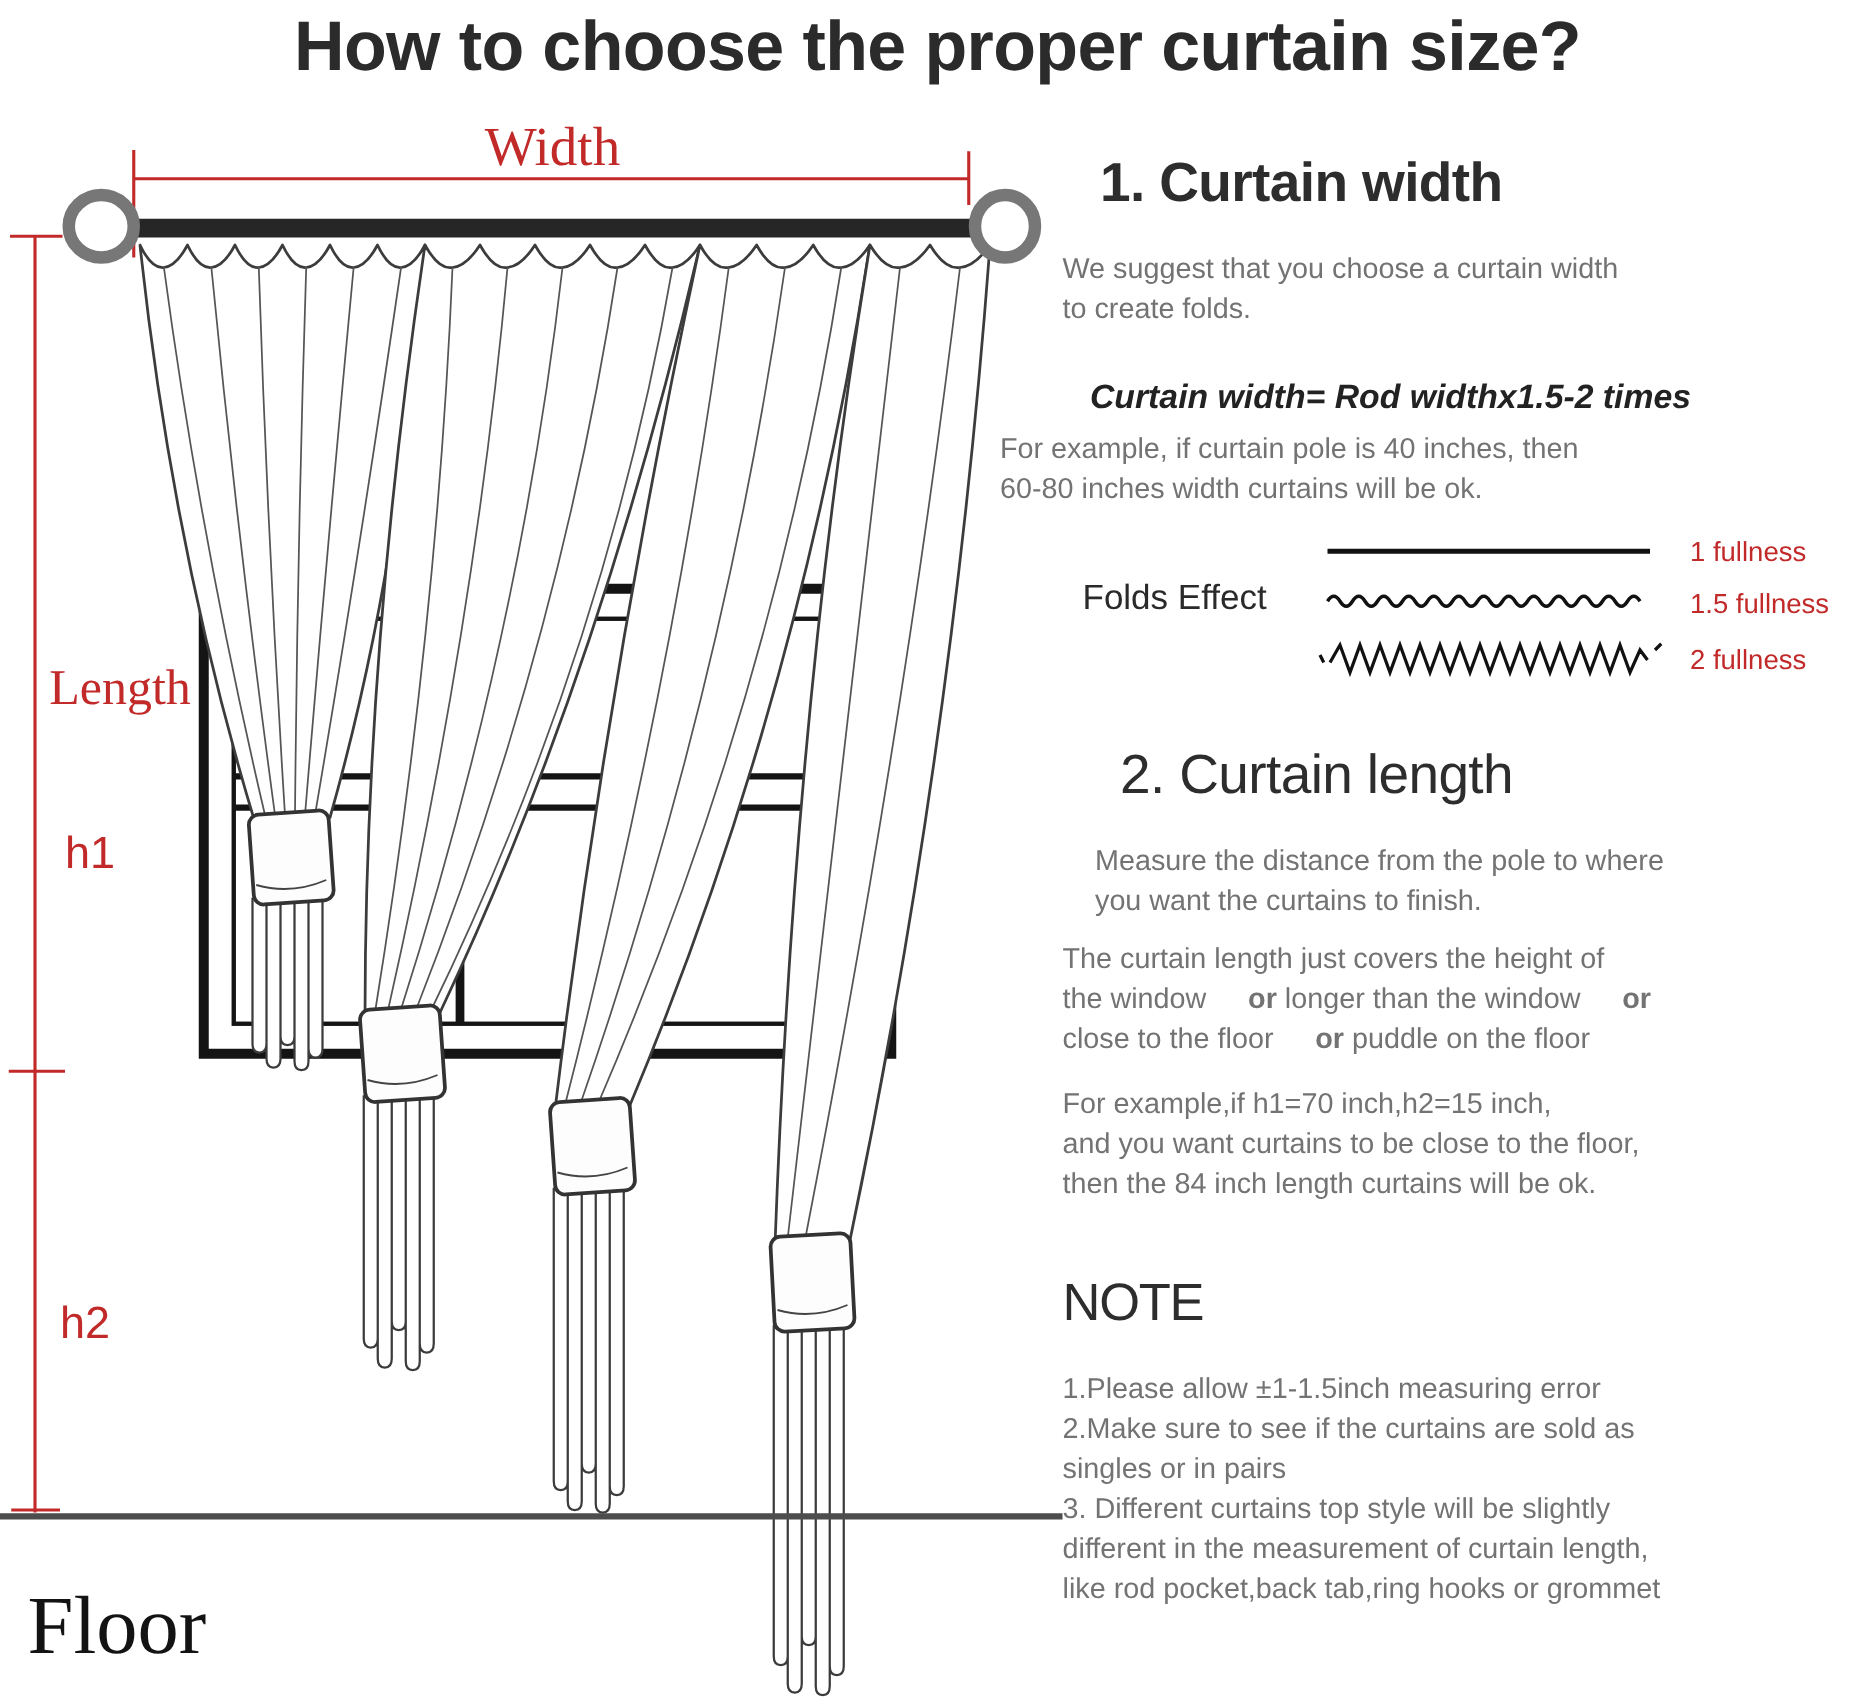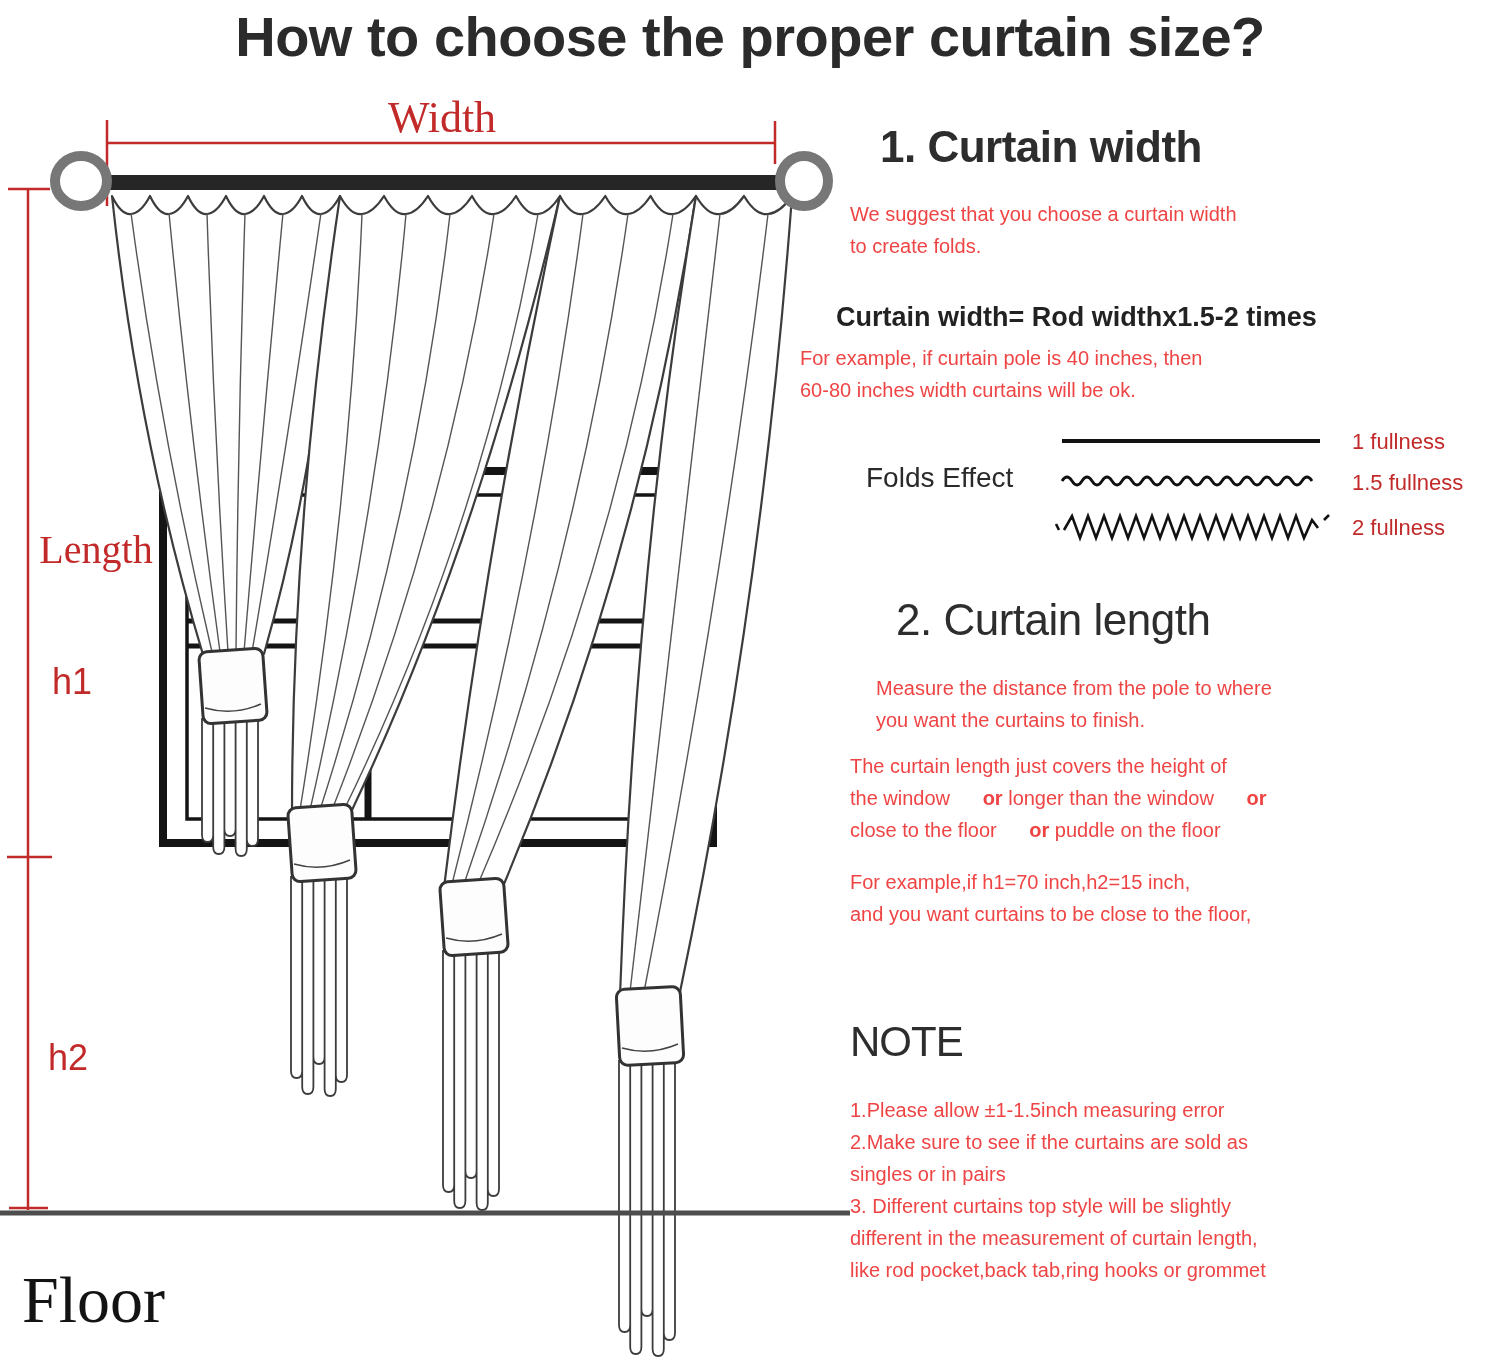--- a/index.html
+++ b/index.html
@@ -4,21 +4,21 @@
 <style>
   html,body{margin:0;padding:0;background:#fff;}
   .page{position:relative;width:1500px;height:1364px;background:#ffffff;overflow:hidden;
         font-family:"Liberation Sans",sans-serif;color:#2a2a2a;}
   .title{position:absolute;top:4px;left:0;width:100%;text-align:center;
          font-size:56px;font-weight:700;letter-spacing:-0.5px;color:#2b2b2b;white-space:nowrap;}
   .diagram{position:absolute;left:0;top:0;}
   
   .abs{position:absolute;}
   .sec-h{font-size:44px;color:#2d2d2d;letter-spacing:-0.5px;}
-  .body-txt{font-size:20px;line-height:32px;color:#ef4444;}
+  .body-txt{font-size:23px;line-height:32px;color:#737373;}
   .body-txt .ln{white-space:nowrap;}
   .formula{font-size:27px;font-weight:700;color:#222;white-space:nowrap;}
   .folds-label{font-size:28px;color:#2a2a2a;white-space:nowrap;}
   .fullness{font-size:22px;color:#c22a2a;white-space:nowrap;}
   .note-h{font-size:42px;letter-spacing:-1px;color:#2d2d2d;}
   b{font-weight:700;margin-left:27px;}
 </style>
 </head>
 <body>
 
@@ -127,21 +127,21 @@
     <text x="22" y="1322" font-family="Liberation Serif, serif" font-size="66" fill="#131313">Floor</text>
   </svg>
 
   <div class="abs sec-h" style="left:880px;top:122px;font-weight:bold;">1. Curtain width</div>
 
   <div class="abs body-txt" style="left:850px;top:198px;">
     <div class="ln">We suggest that you choose a curtain width</div>
     <div class="ln">to create folds.</div>
   </div>
 
-  <div class="abs formula" style="left:836px;top:302px;">Curtain width= Rod widthx1.5-2 times</div>
+  <div class="abs formula" style="left:872px;top:302px;font-style:italic;">Curtain width= Rod widthx1.5-2 times</div>
 
   <div class="abs body-txt" style="left:800px;top:342px;">
     <div class="ln">For example, if curtain pole is 40 inches, then</div>
     <div class="ln">60-80 inches width curtains will be ok.</div>
   </div>
 
   <div class="abs folds-label" style="left:866px;top:462px;">Folds Effect</div>
 
   <svg class="abs" style="left:1048px;top:424px;" width="290" height="130" viewBox="0 0 290 130">
     <line x1="14" y1="17" x2="272" y2="17" stroke="#111" stroke-width="4"></line>
@@ -162,20 +162,21 @@
 
   <div class="abs body-txt" style="left:850px;top:750px;">
     <div class="ln">The curtain length just covers the height of</div>
     <div class="ln"><span>the window </span><b>or</b><span> longer than the window </span><b>or</b></div>
     <div class="ln"><span>close to the floor </span><b>or</b><span> puddle on the floor</span></div>
   </div>
 
   <div class="abs body-txt" style="left:850px;top:866px;">
     <div class="ln">For example,if h1=70 inch,h2=15 inch,</div>
     <div class="ln">and you want curtains to be close to the floor,</div>
+    <div class="ln">then the 84 inch length curtains will be ok.</div>
   </div>
 
   <div class="abs note-h" style="left:850px;top:1018px;">NOTE</div>
 
   <div class="abs body-txt" style="left:850px;top:1094px;line-height:32px;">
     <div class="ln">1.Please allow ±1-1.5inch measuring error</div>
     <div class="ln">2.Make sure to see if the curtains are sold as</div>
     <div class="ln">singles or in pairs</div>
     <div class="ln">3. Different curtains top style will be slightly</div>
     <div class="ln">different in the measurement of curtain length,</div>

